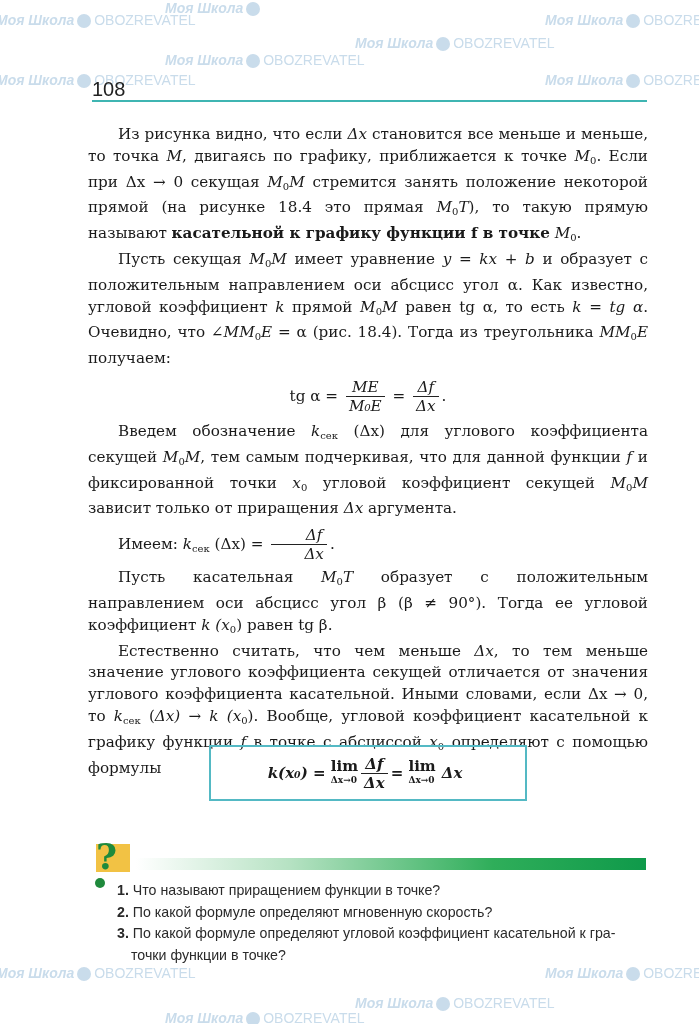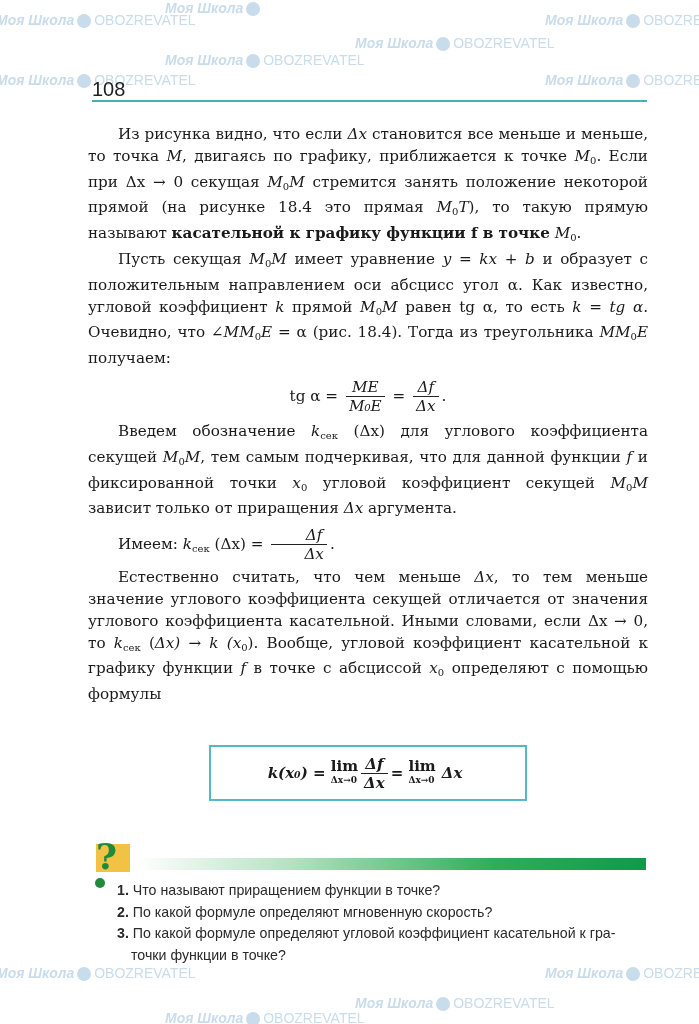--- a/index.html
+++ b/index.html
@@ -75,20 +75,23 @@
     <span class="frac math"><span class="num">Δf</span><span class="den">Δx</span></span><span>.</span>
   </p>
   <p>
     <span>Введем обозначение </span><span class="math">k</span><sub>сек</sub><span> (Δx)</span><span> для углового коэффициента секущей </span><span class="math">M</span><sub>0</sub><span class="math">M</span><span>, тем самым подчеркивая, что для данной функции </span><span class="math">f</span><span> и фиксированной точки </span><span class="math">x</span><sub>0</sub><span> угловой коэффициент секущей </span><span class="math">M</span><sub>0</sub><span class="math">M</span><span> зависит только от приращения </span><span class="math">Δx</span><span> аргумента.</span>
   </p>
   <p style="margin:6px 0 4px 0;">
     <span>Имеем: </span><span class="math">k</span><sub>сек</sub><span> (Δx) =</span>
     <span class="frac math"><span class="num">Δf</span><span class="den">Δx</span></span><span>.</span>
   </p>
   <p>
+    <span>Пусть касательная </span><span class="math">M</span><sub>0</sub><span class="math">T</span><span> образует с положительным направлением оси абсцисс угол β (β ≠ 90°). Тогда ее угловой коэффициент </span><span class="math">k (x</span><sub>0</sub><span>)</span><span> равен tg β.</span>
+  </p>
+  <p>
     <span>Естественно считать, что чем меньше </span><span class="math">Δx</span><span>, то тем меньше значение углового коэффициента секущей отличается от значения углового коэффициента касательной. Иными словами, если </span><span>Δx → 0</span><span>, то </span><span class="math">k</span><sub>сек</sub> (<span class="math">Δx</span><span class="math">) → k (x</span><sub>0</sub><span>)</span><span>. Вообще, угловой коэффициент касательной к графику функции </span><span class="math">f</span><span> в точке с абсциссой </span><span class="math">x</span><sub>0</sub> <span> определяют с помощью формулы</span>
   </p>
 </div>
 
 <div class="boxed">
   <span>k(x₀) =</span>&nbsp;
   <span class="lim" style="font-style:normal;"><span>lim</span><span class="limsub">Δx→0</span></span>
   <span class="frac">
       <span class="num">Δf</span>
       <span class="den">Δx</span>

